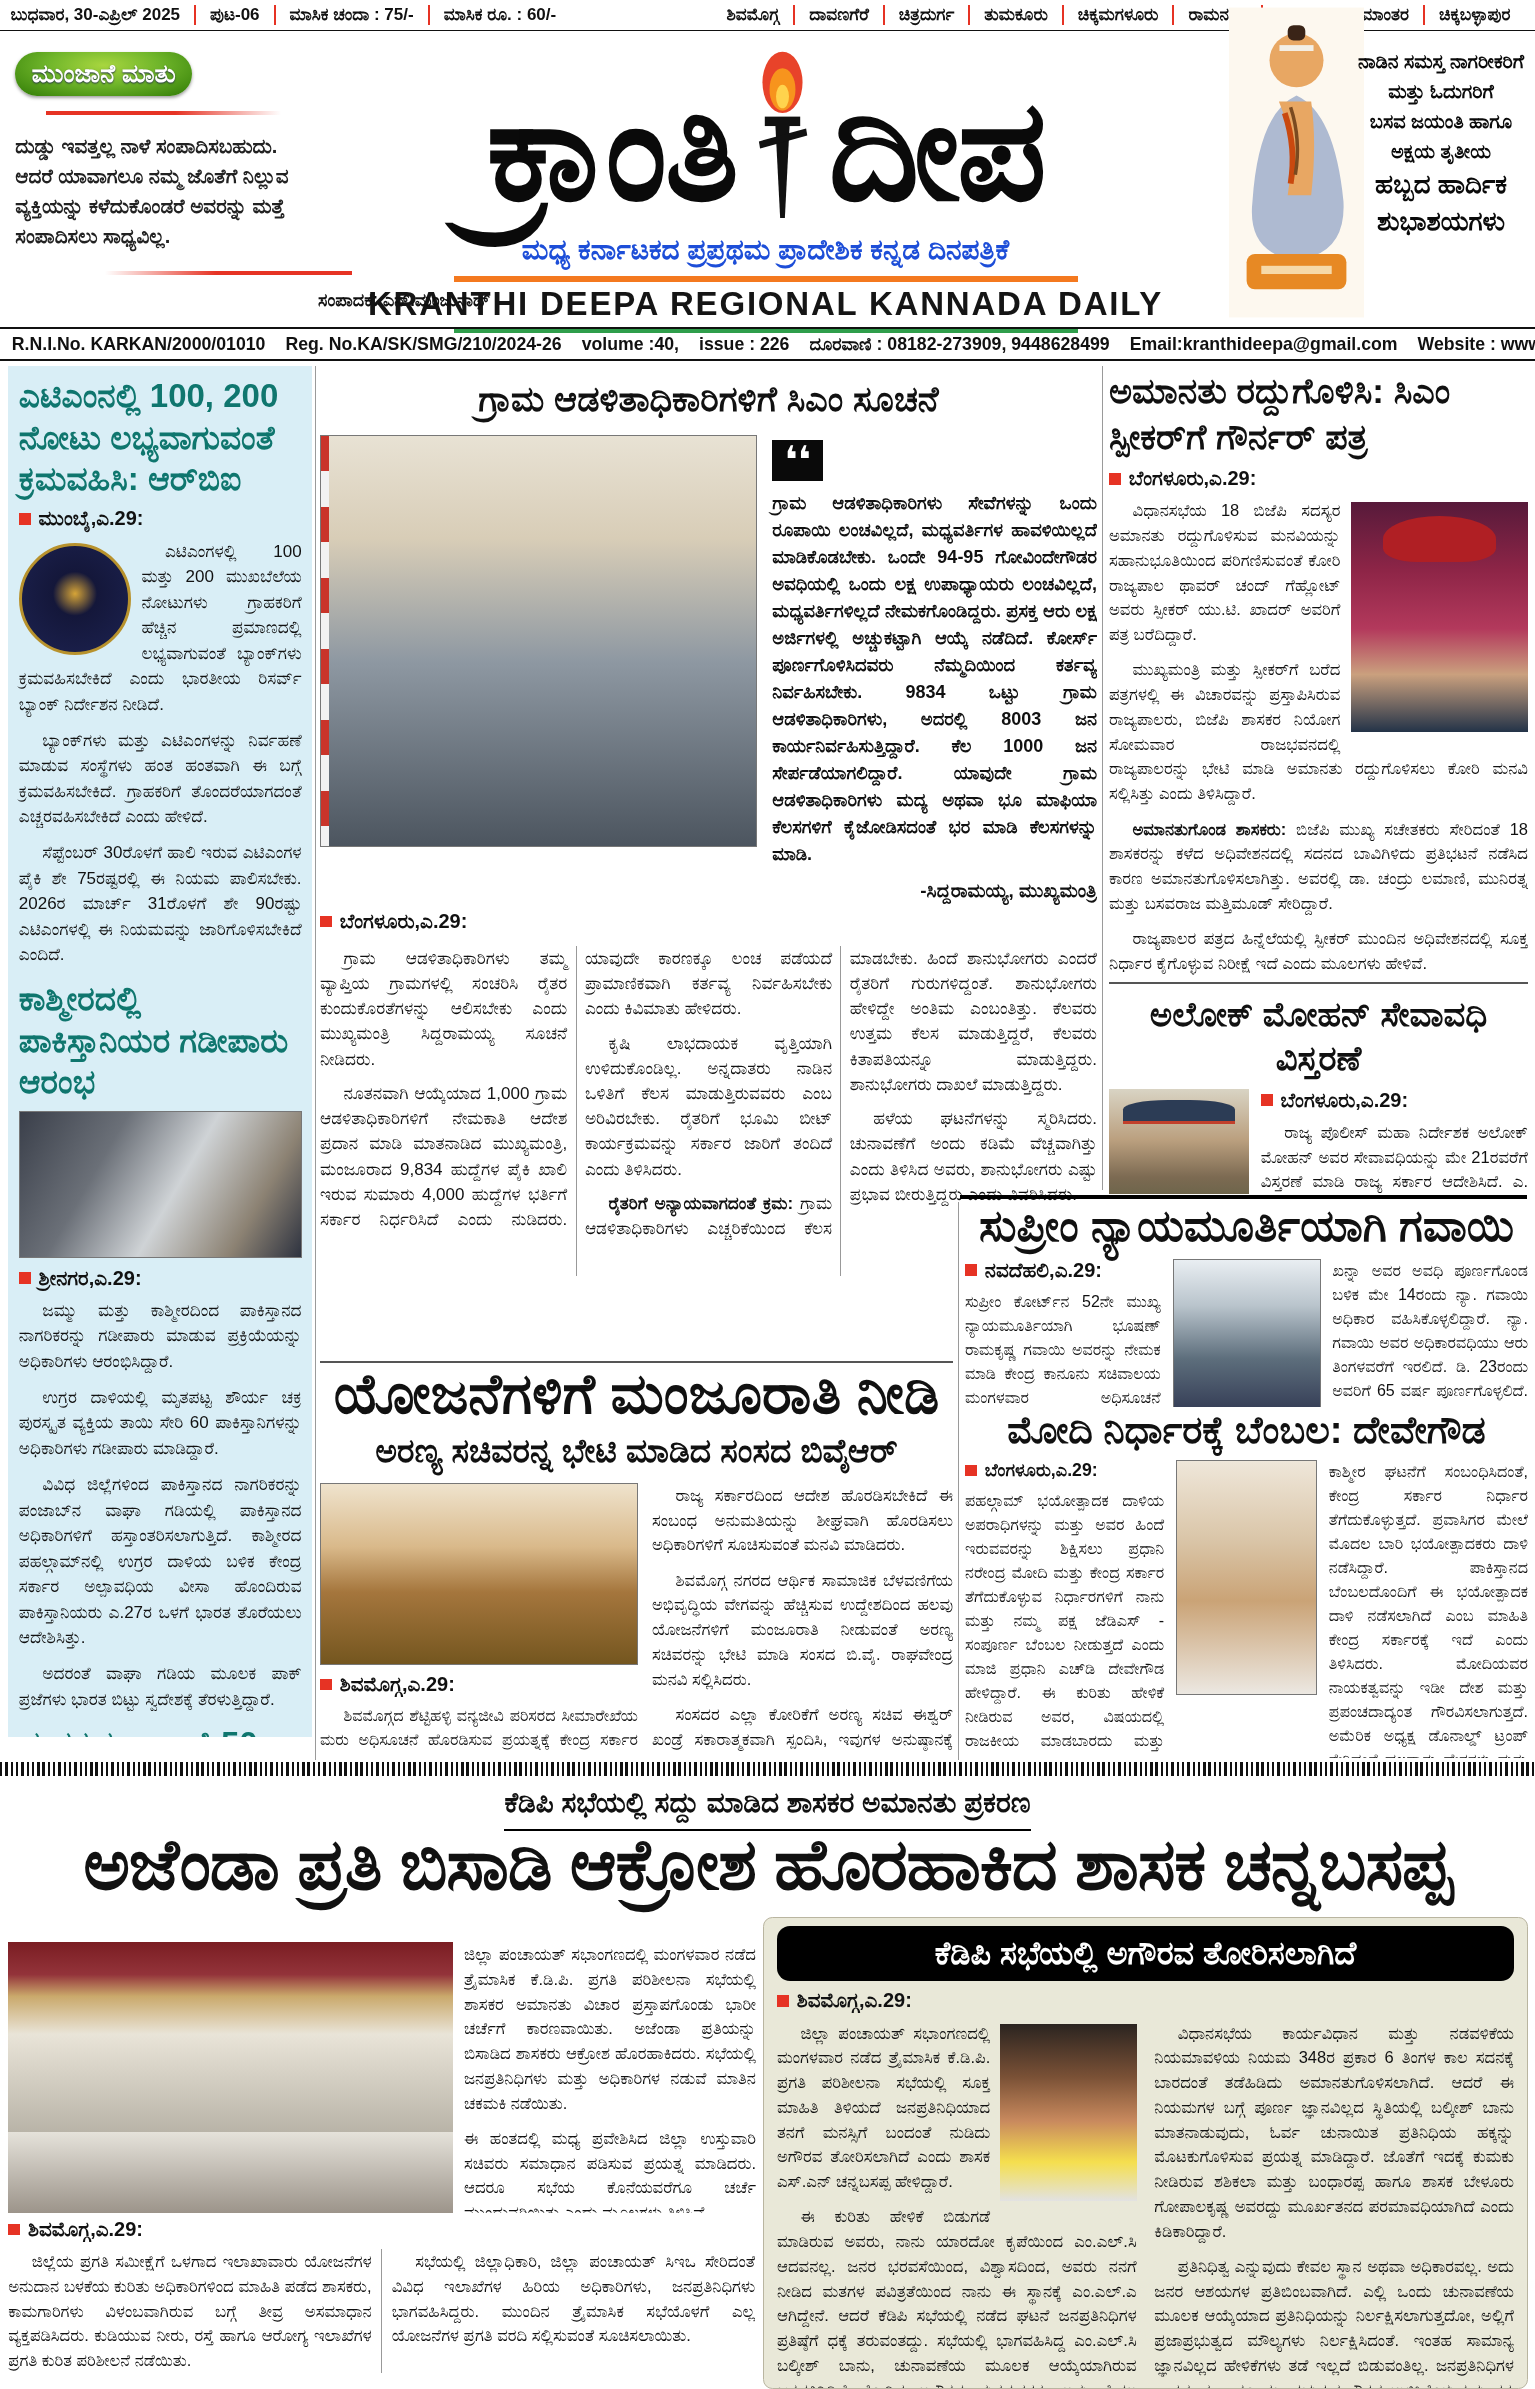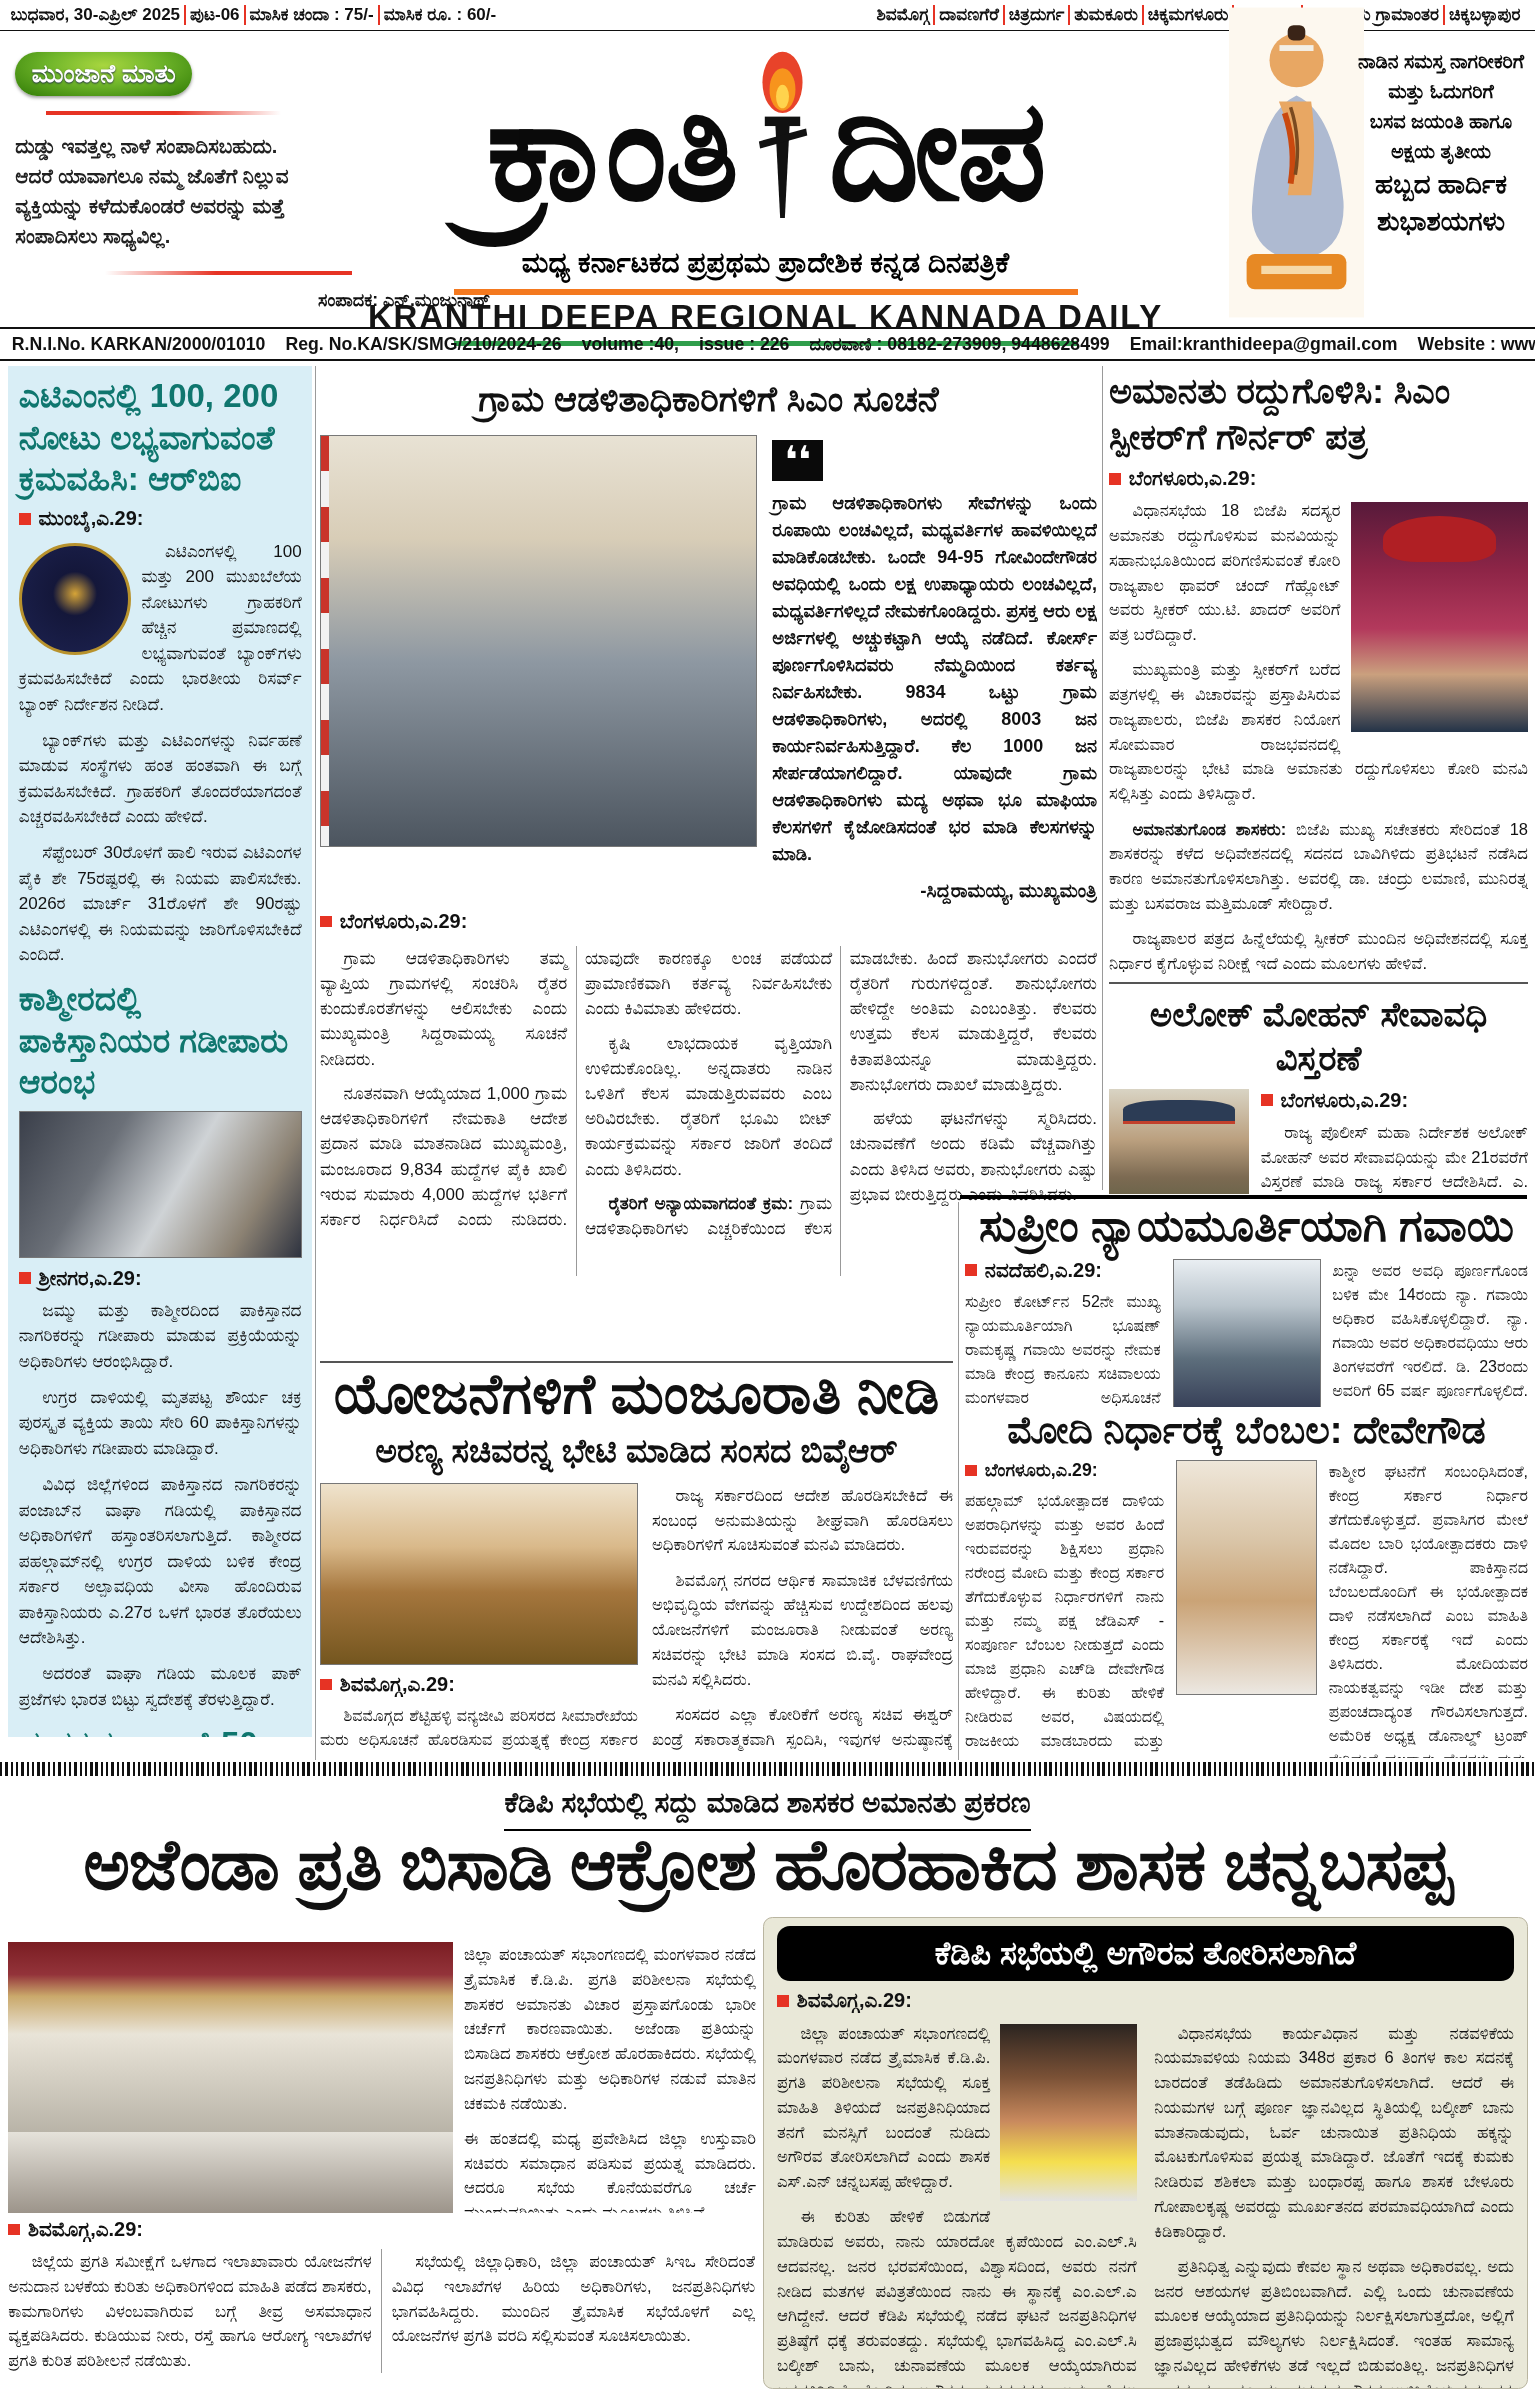--- a/index.html
+++ b/index.html
@@ -3,37 +3,37 @@
 <meta charset="utf-8">
 <style>
   html,body{margin:0;padding:0;background:#f2f2f2;}
   .page{position:relative;width:1535px;height:2389px;background:#ffffff;overflow:hidden;
         font-family:"Liberation Sans","DejaVu Sans",sans-serif;color:#111;}
   .abs{position:absolute;}
   
   .topbar{left:0;top:0;width:1535px;height:31px;border-bottom:1.8px solid #111;
           display:flex;align-items:center;justify-content:space-between;padding:0 10.6px;box-sizing:border-box;}
   .topgroup{display:flex;align-items:center;gap:0;font-size:17px;font-weight:700;white-space:nowrap;}
-  .topgroup .seg{padding:0 4px;text-align:right;}
+  .topgroup .seg{padding:0 14px;text-align:right;}
   .topgroup .seg:first-child{padding-left:0;}
   .topgroup .seg + .seg{border-left:2.4px solid #e63324;}
   
   .morning{left:10.6px;top:52px;width:290px;height:258px;}
   .pill{width:177px;height:44px;margin:0 0 15.3px 4.7px;border-radius:22.4px;
         background:radial-gradient(ellipse at 50% 30%,#a8d63f 0%,#6fb52a 45%,#2f7a05 100%);
         box-shadow:0 1.8px 3.5px rgba(0,0,0,.4);display:flex;align-items:center;justify-content:center;
         color:#fff;font-size:25px;font-weight:900;text-shadow:0 1.2px 1.8px #234;}
   .rule-red-l{height:4.1px;background:linear-gradient(90deg,#e63324 0%,#e63324 55%,rgba(230,51,36,0) 100%);margin:0 0 15.3px 35px;width:235px;}
   .rule-red-r{height:4.1px;background:linear-gradient(90deg,rgba(230,51,36,0) 0%,#e63324 45%,#e63324 100%);margin:20px 0 0 94px;width:247px;}
   .quote-text{font-size:20px;font-weight:700;line-height:1.5;color:#222;padding-left:4.7px;}
   .logoblock{left:330px;top:47px;width:871px;height:282px;text-align:center;}
   .logotype{font-size:140px;font-weight:900;line-height:1.05;letter-spacing:-2.4px;color:#0a0a0a;
             display:flex;align-items:flex-end;justify-content:center;gap:10.6px;}
   .torch{width:71px;height:177px;position:relative;flex:0 0 auto;}
-  .tagline{font-size:28px;font-weight:900;margin-top:23px;color:#000000;}
+  .tagline{font-size:28px;font-weight:900;margin-top:10px;color:#1d4ed8;}
   .rule-orange{height:5.3px;background:#f4791f;width:624px;margin:9.4px auto 3.5px auto;}
   .daily-en{font-size:33px;font-weight:700;letter-spacing:1.8px;color:#151515;}
   .rule-green{height:5.3px;background:#2f9e4b;width:624px;margin:4.7px auto 0 auto;}
   .editor{left:318px;top:290px;width:188px;font-size:17.7px;font-weight:900;text-align:left;}
   .greeting{left:1354px;top:46px;width:174px;text-align:center;font-weight:800;color:#0a0a0a;}
   .greeting .g1{font-size:19.4px;line-height:1.55;font-weight:800;}
   .greeting .g2{font-size:26px;line-height:1.4;font-weight:900;}
   .saint{left:1229px;top:7px;width:135px;height:311px;}
   
   .rni{left:0;top:327px;width:1535px;height:34px;border-top:2.4px solid #111;border-bottom:2.4px solid #111;

